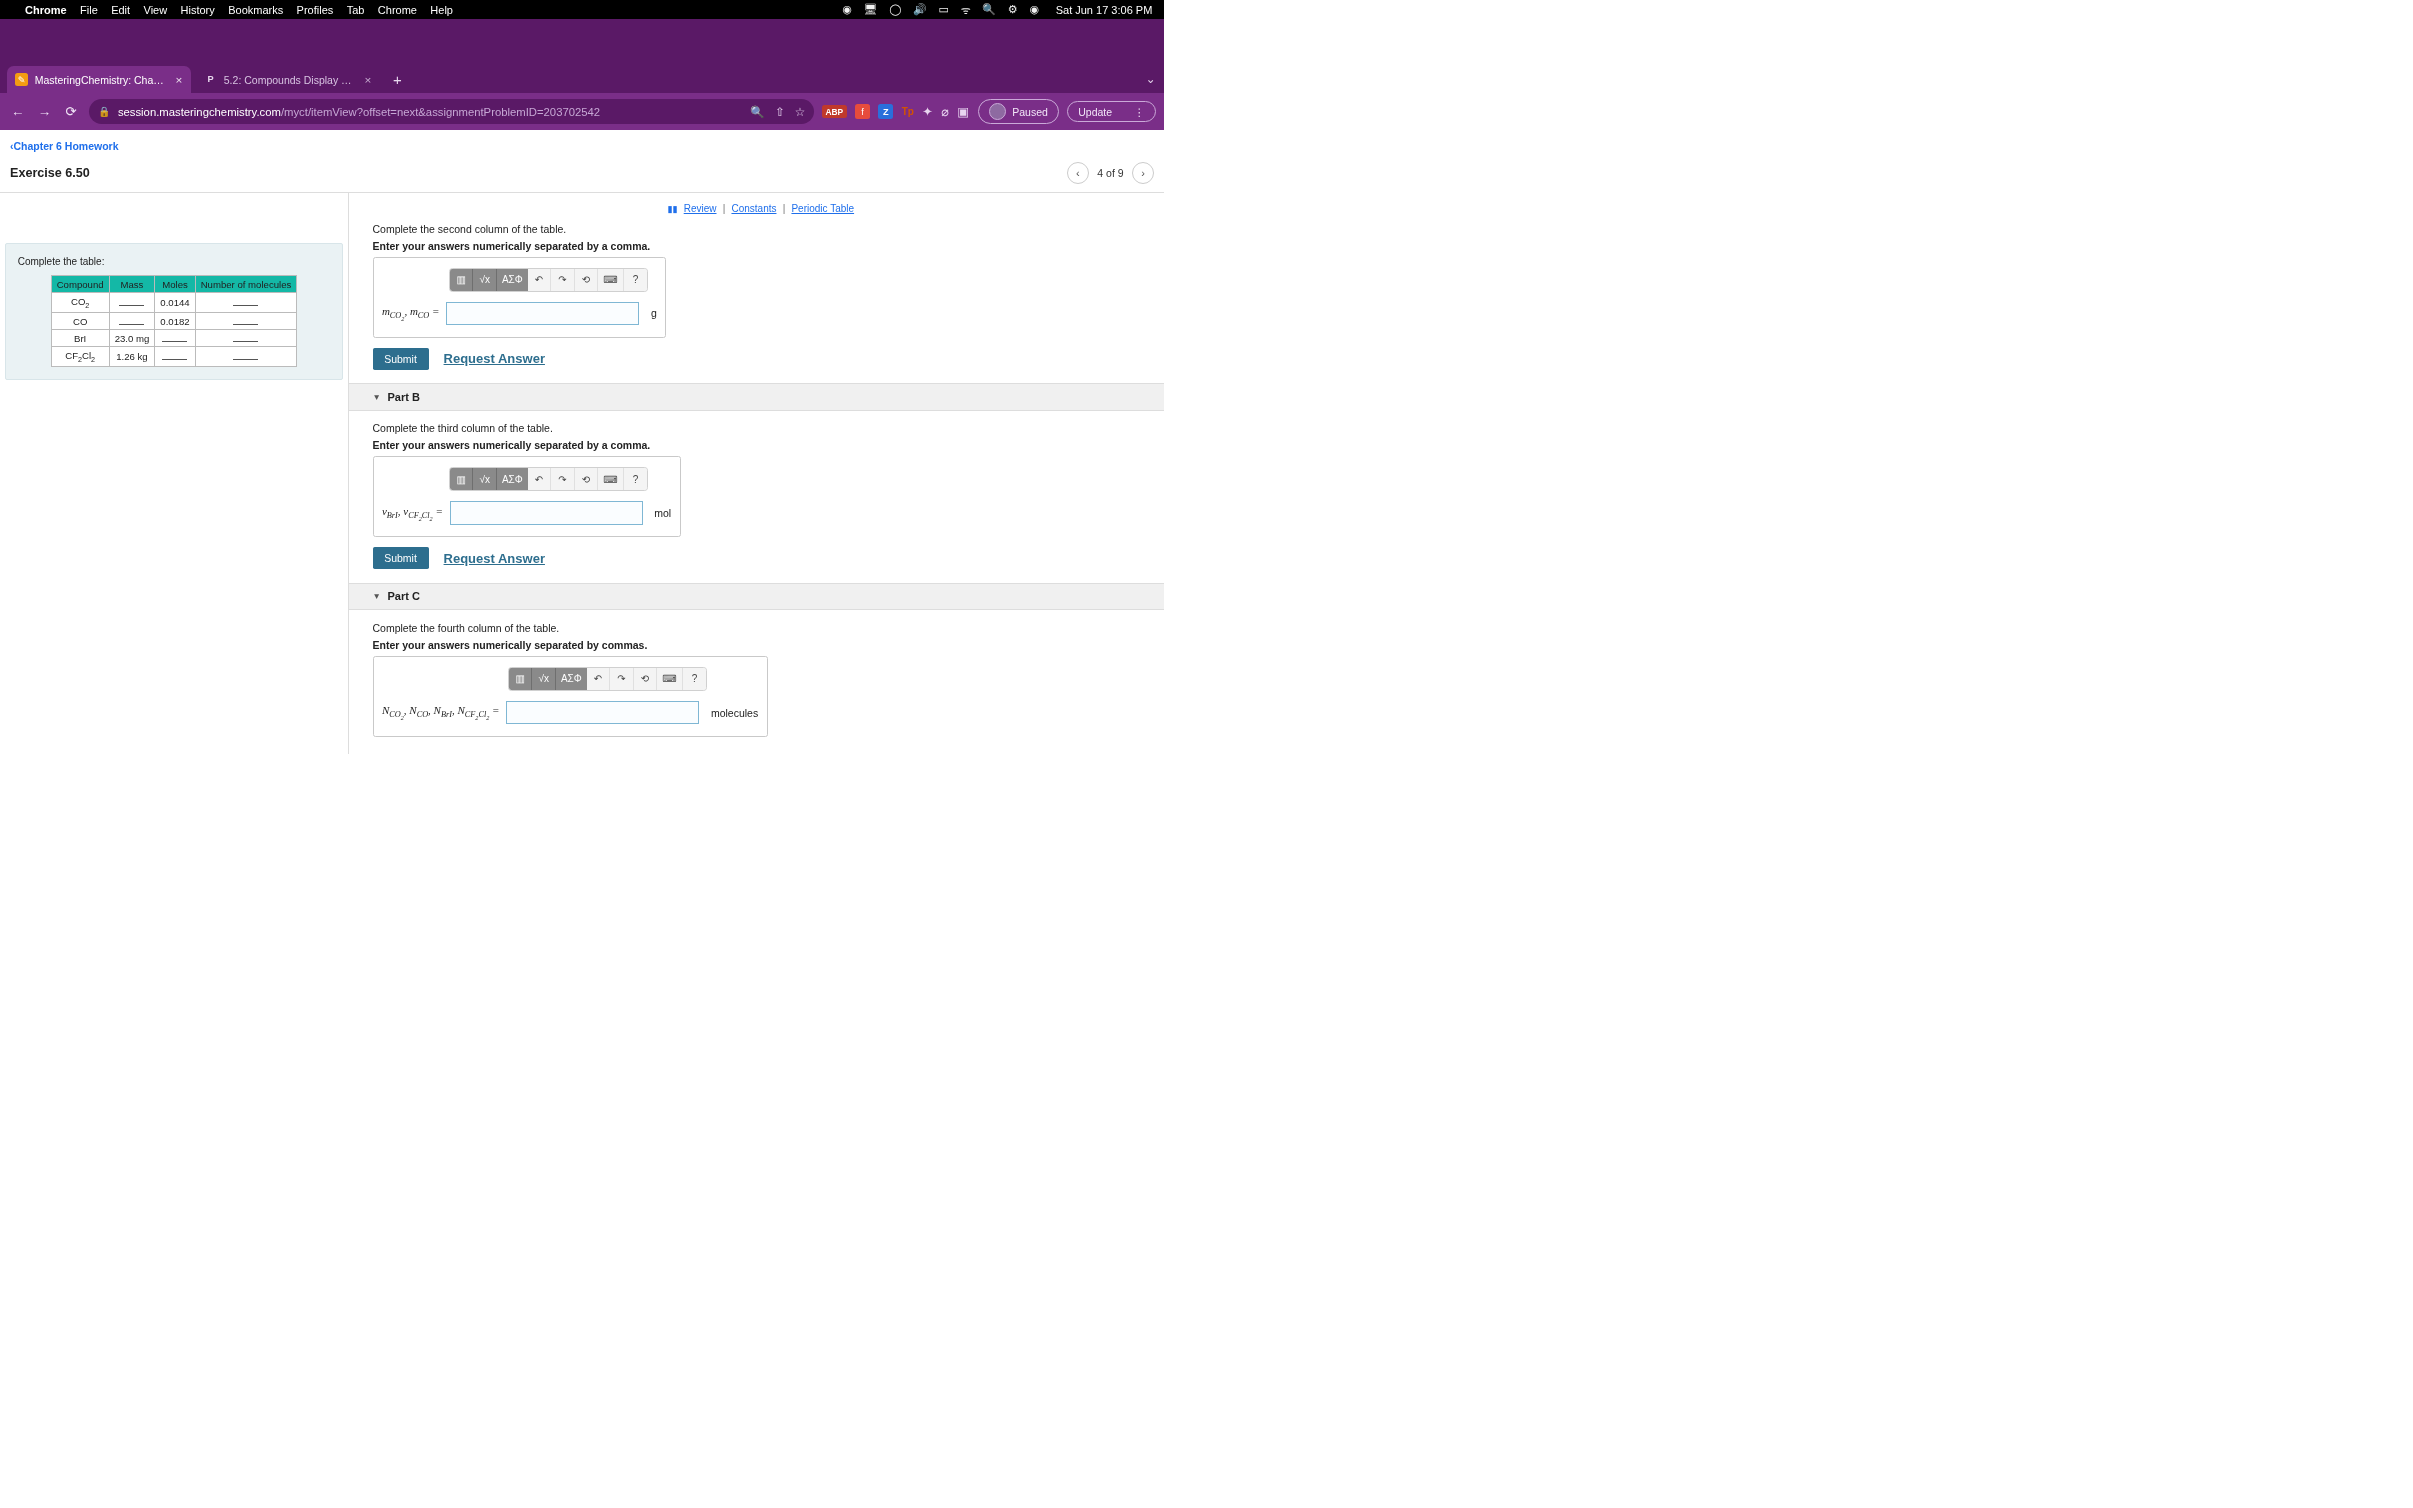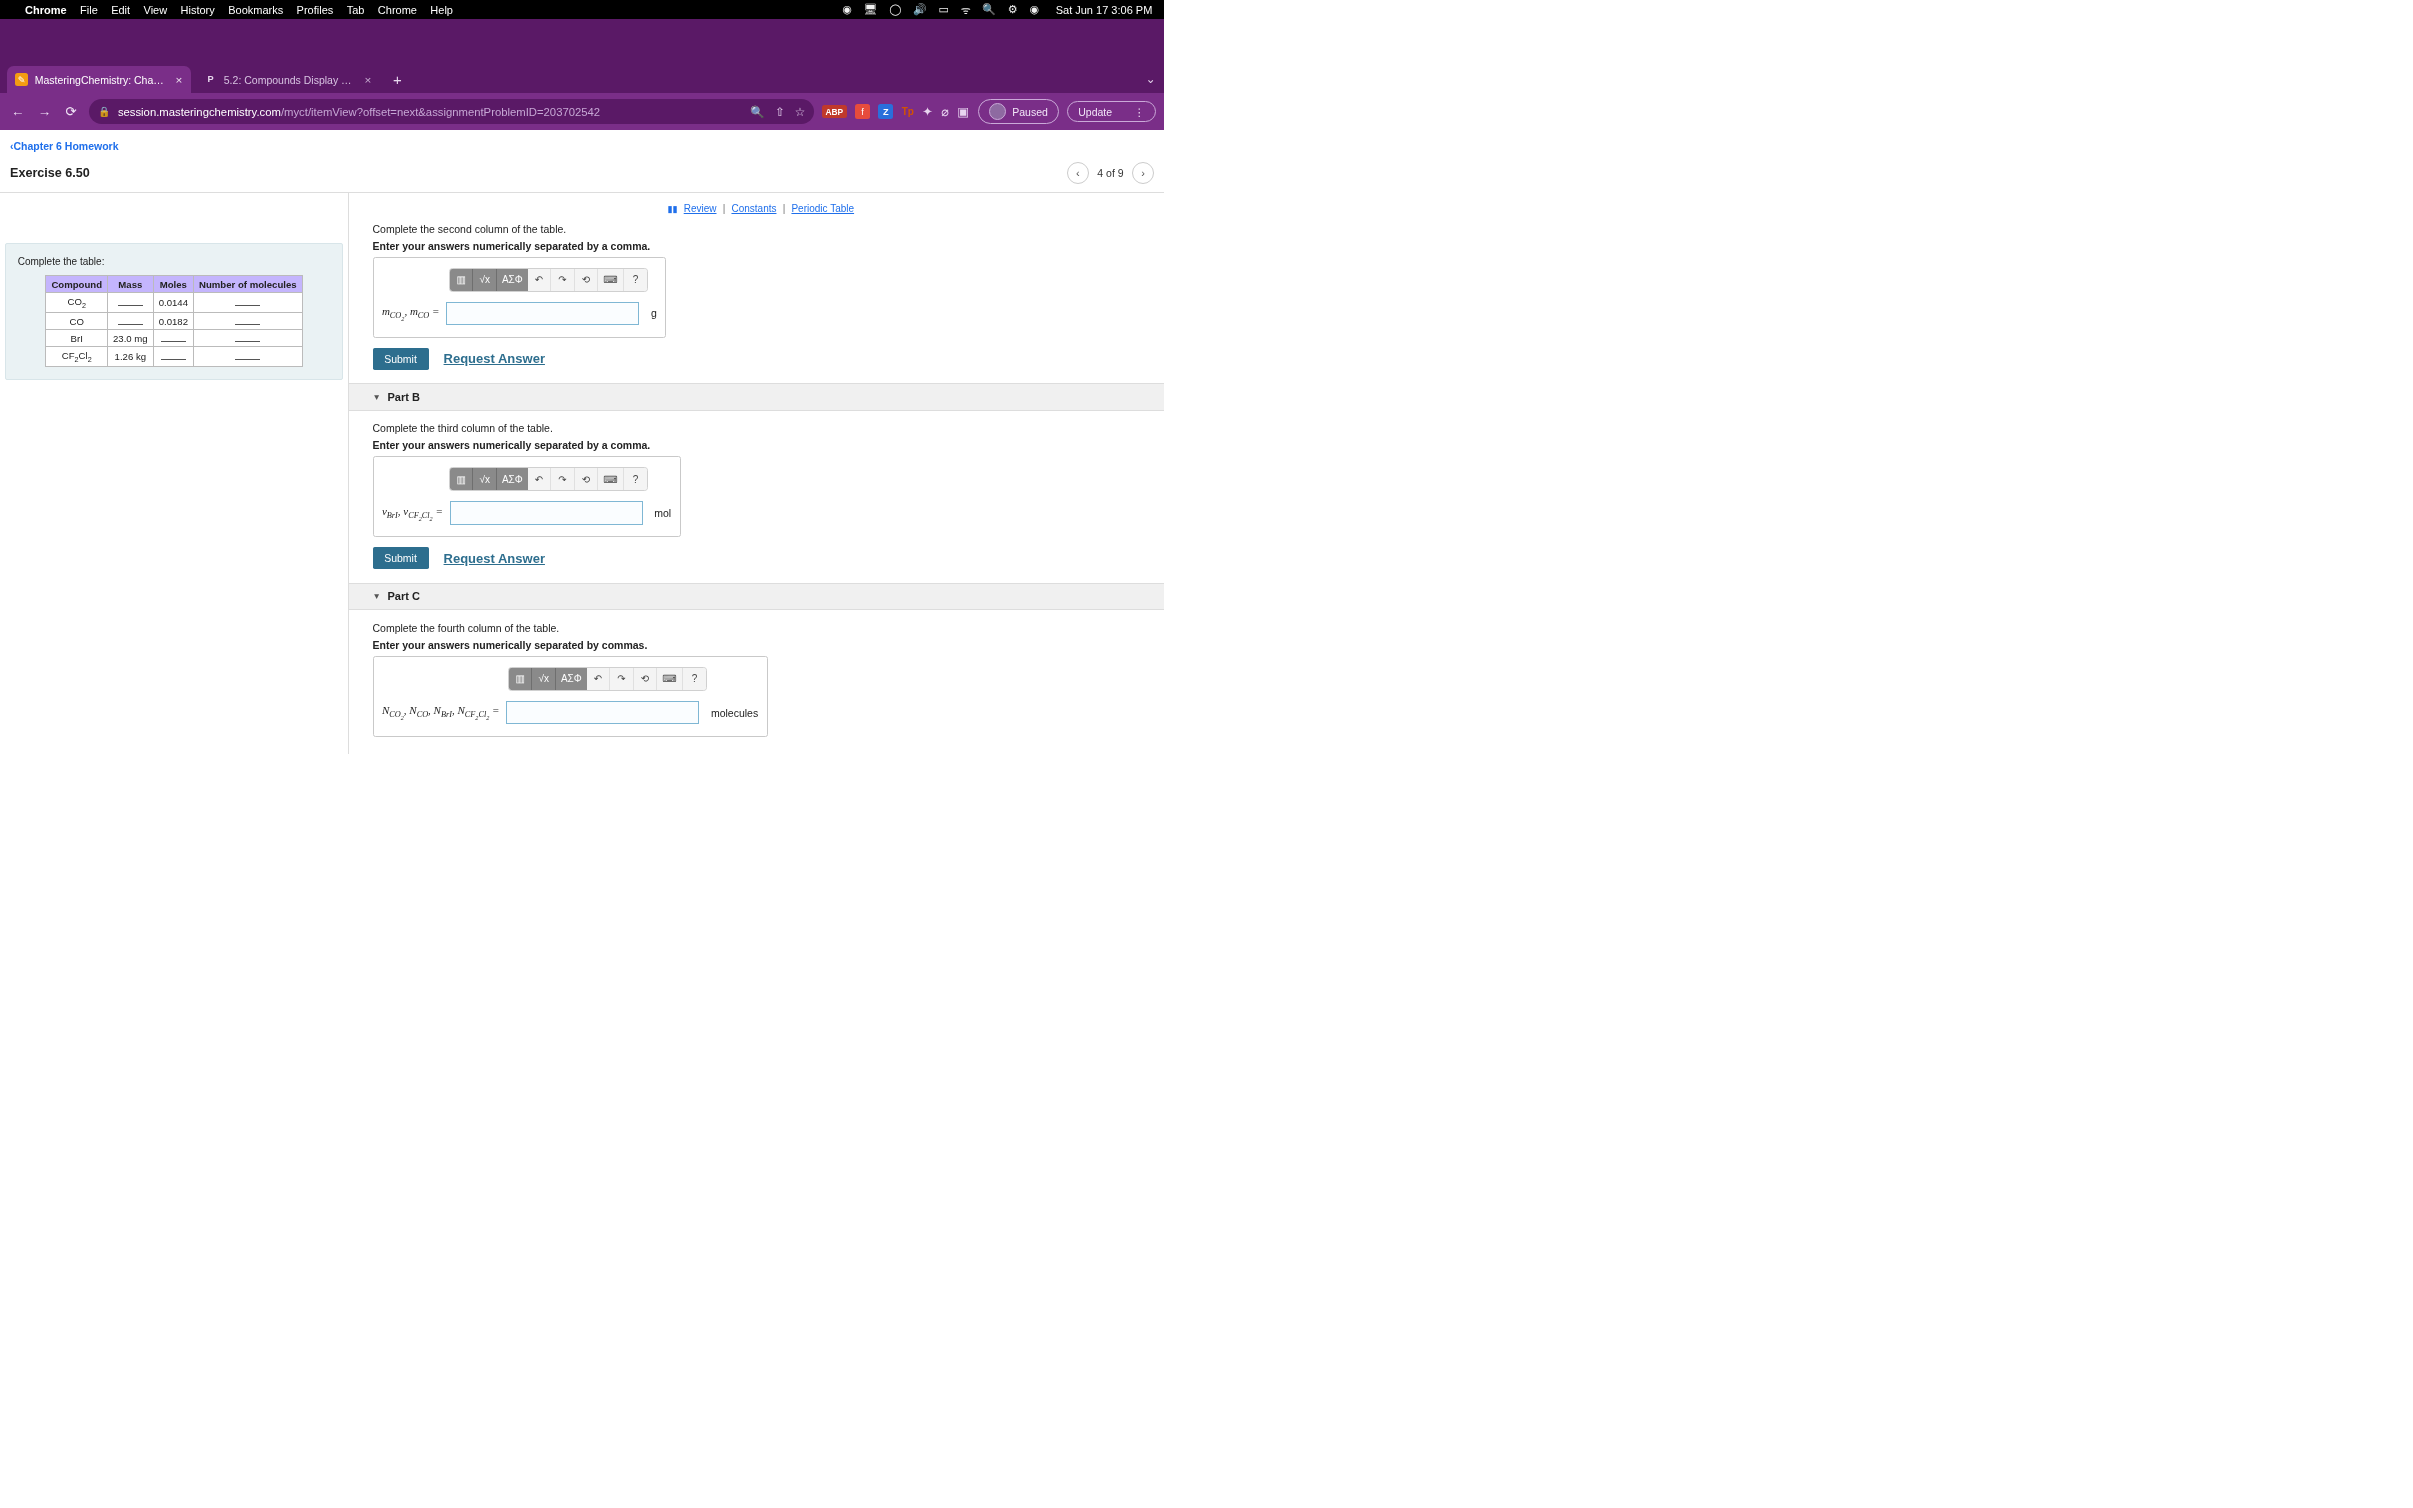--- a/index.html
+++ b/index.html
@@ -54,21 +54,21 @@
 .header-row h1 { font-size: 12.6px; font-weight: 700; color: #222; }
 .pager { display: flex; align-items: center; gap: 8.4px; font-size: 10.5px; color: #333; }
 .pager .circ { width: 22px; height: 22px; border: 0.8px solid #ccc; border-radius: 50%; display: flex; align-items: center; justify-content: center; font-size: 11px; color: #555; background: #fff; }
 
 .content { display: flex; height: calc(100% - 62px); }
 .left { width: 349px; border-right: 0.8px solid #ddd; padding: 50px 5px 0; }
 .promptbox { background: #eaf2f4; border: 0.8px solid #d8e5e9; border-radius: 2px; padding: 11.7px; font-size: 10px; color: #222; }
 .promptbox .label { margin-bottom: 8.4px; }
 .datagrid { border-collapse: collapse; margin: 0 auto; background: #fff; }
 .datagrid th, .datagrid td { border: 0.8px solid #bbb; padding: 2.5px 5px; font-size: 9.6px; text-align: center; }
-.datagrid th { font-weight: 700; background: #c4b5fd; margin-top: 28px; }
+.datagrid th { font-weight: 400; background: #14b8a6; margin-top: 28px; }
 .datagrid .blank { display: inline-block; width: 25px; border-bottom: 0.8px solid #555; height: 8.4px; }
 sub { font-size: 0.75em; }
 
 .right { flex: 1; padding: 10px 15px 0 23.5px; overflow-y: auto; }
 .reflinks { text-align: center; font-size: 10px; color: #555; margin-bottom: 8.4px; }
 .reflinks a { color: #1f6feb; text-decoration: underline; }
 .reflinks .sep { margin: 0 3.4px; color: #777; }
 .reflinks .ricon { color: #1f6feb; font-size: 9.2px; margin-right: 3.4px; }
 
 .part { margin-bottom: 11.7px; }

